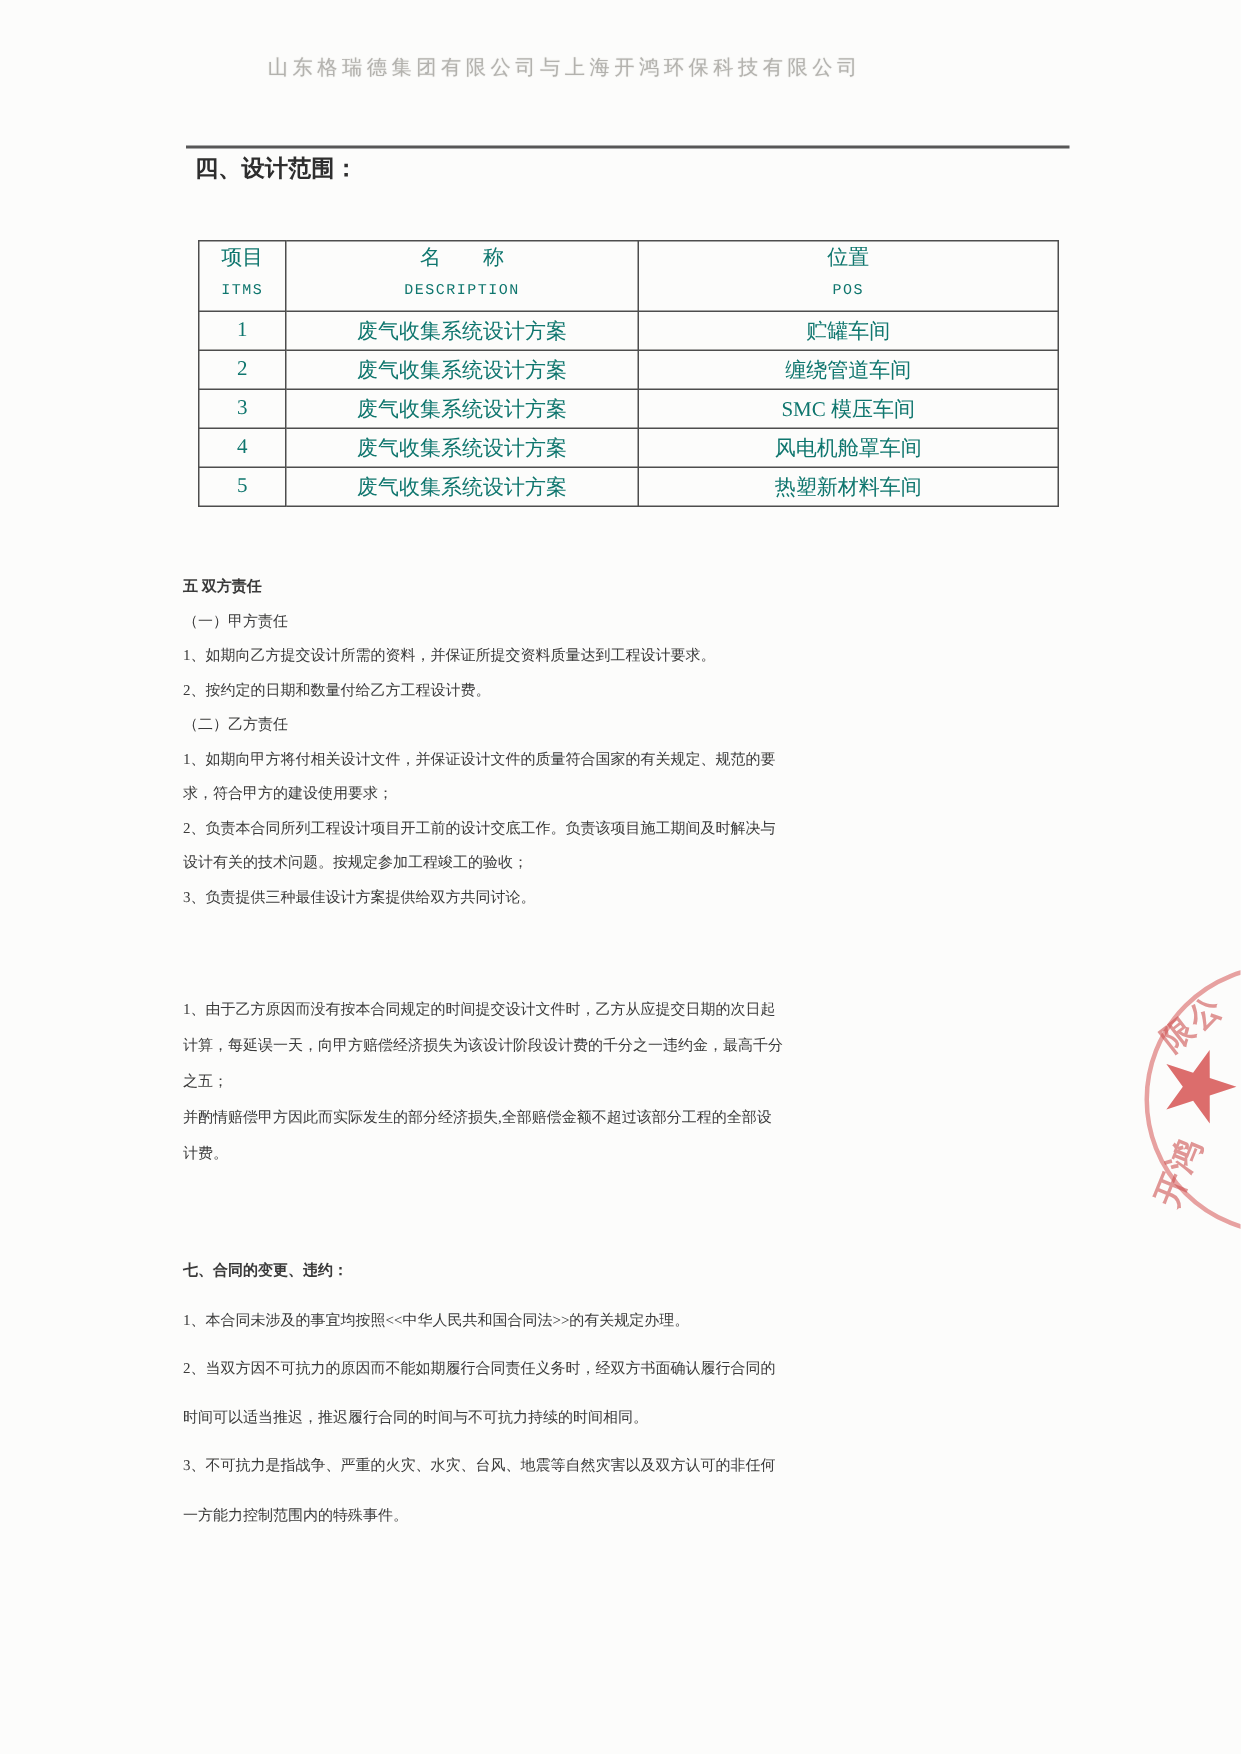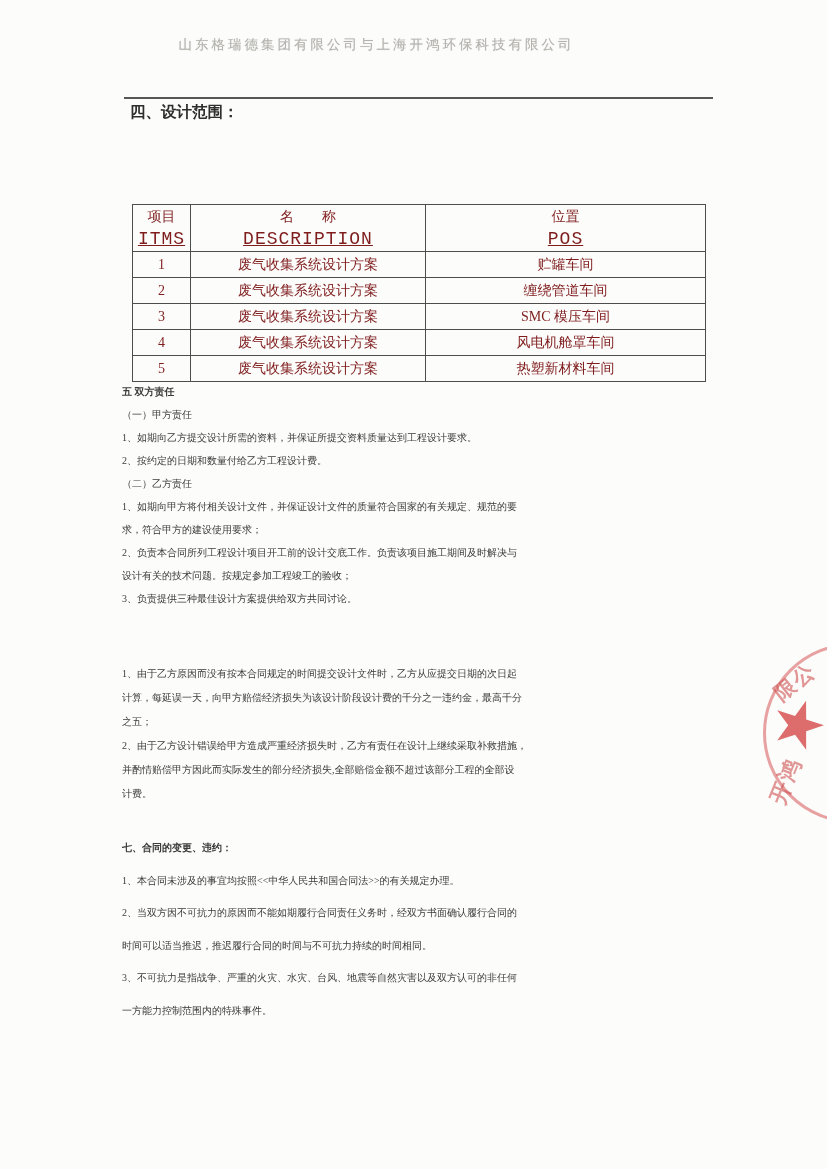--- a/index.html
+++ b/index.html
@@ -24,33 +24,33 @@
     background:#3a3a3a;opacity:.85;
   }
   .sec4-title{
     position:absolute;left:130px;top:102px;
     font-size:15.5px;font-weight:bold;color:#2e2e2e;
   }
   
   table.scope{
     position:absolute;left:132px;top:160px;
     width:573px;border-collapse:collapse;table-layout:fixed;
-    font-size:14px;color:#7f1d1d;margin-top:44px;
+    font-size:14px;color:#0f766e;
   }
   table.scope col.c1{width:58px;}
   table.scope col.c2{width:235px;}
   table.scope col.c3{width:280px;}
   table.scope th,table.scope td{
     border:1px solid #4d4d4d;
     text-align:center;vertical-align:middle;
     font-weight:normal;padding:0;
   }
   table.scope th{height:46px;line-height:22px;}
   table.scope td{height:25px;}
-  .latin{font-family:"Liberation Mono","DejaVu Sans Mono",monospace;font-size:18px;letter-spacing:1px;text-decoration:underline;}
+  .latin{font-family:"Liberation Mono","DejaVu Sans Mono",monospace;font-size:10px;letter-spacing:1px;}
   
   .para{position:absolute;left:122px;width:596px;font-size:10px;}
   .sec5{top:380px;line-height:23px;}
   .sec6{top:662px;line-height:24px;}
   .sec7{top:832px;line-height:32.5px;}
   .sec-title{font-weight:bold;color:#2d2d2d;}
   .line{white-space:pre;color:#3a3a3a;}
   
   .stamp-ring{
     position:absolute;left:763px;top:643px;width:180px;height:180px;
@@ -145,21 +145,20 @@
     <div class="line">求，符合甲方的建设使用要求；</div>
     <div class="line">2、负责本合同所列工程设计项目开工前的设计交底工作。负责该项目施工期间及时解决与</div>
     <div class="line">设计有关的技术问题。按规定参加工程竣工的验收；</div>
     <div class="line">3、负责提供三种最佳设计方案提供给双方共同讨论。</div>
   </div>
 
   <div class="para sec6">
     <div class="line">1、由于乙方原因而没有按本合同规定的时间提交设计文件时，乙方从应提交日期的次日起</div>
     <div class="line">计算，每延误一天，向甲方赔偿经济损失为该设计阶段设计费的千分之一违约金，最高千分</div>
     <div class="line">之五；</div>
-    <div class="line">2、由于乙方设计错误给甲方造成严重经济损失时，乙方有责任在设计上继续采取补救措施，</div>
     <div class="line">并酌情赔偿甲方因此而实际发生的部分经济损失,全部赔偿金额不超过该部分工程的全部设</div>
     <div class="line">计费。</div>
   </div>
 
   <div class="para sec7">
     <div class="line sec-title">七、合同的变更、违约：</div>
     <div class="line">1、本合同未涉及的事宜均按照&lt;&lt;中华人民共和国合同法&gt;&gt;的有关规定办理。</div>
     <div class="line">2、当双方因不可抗力的原因而不能如期履行合同责任义务时，经双方书面确认履行合同的</div>
     <div class="line">时间可以适当推迟，推迟履行合同的时间与不可抗力持续的时间相同。</div>
     <div class="line">3、不可抗力是指战争、严重的火灾、水灾、台风、地震等自然灾害以及双方认可的非任何</div>

